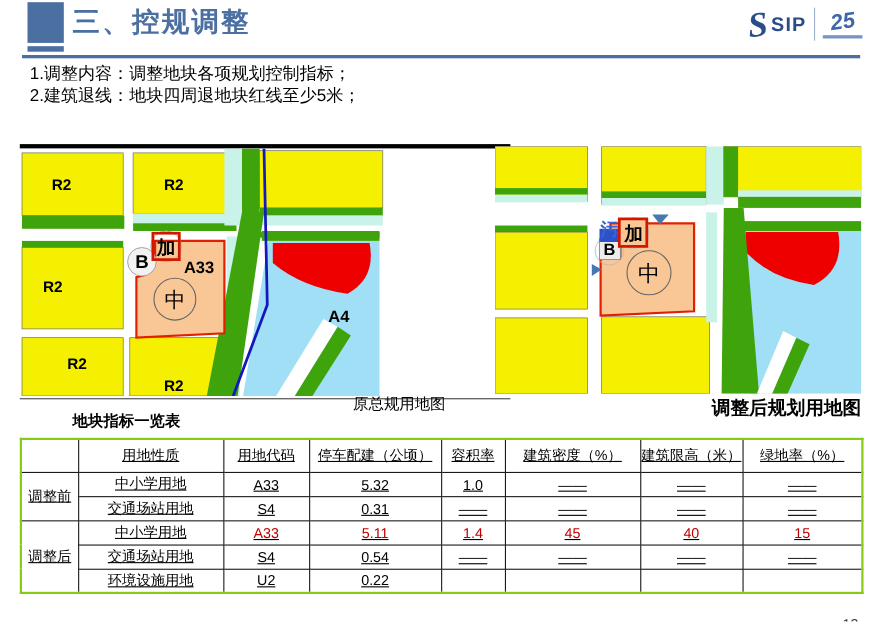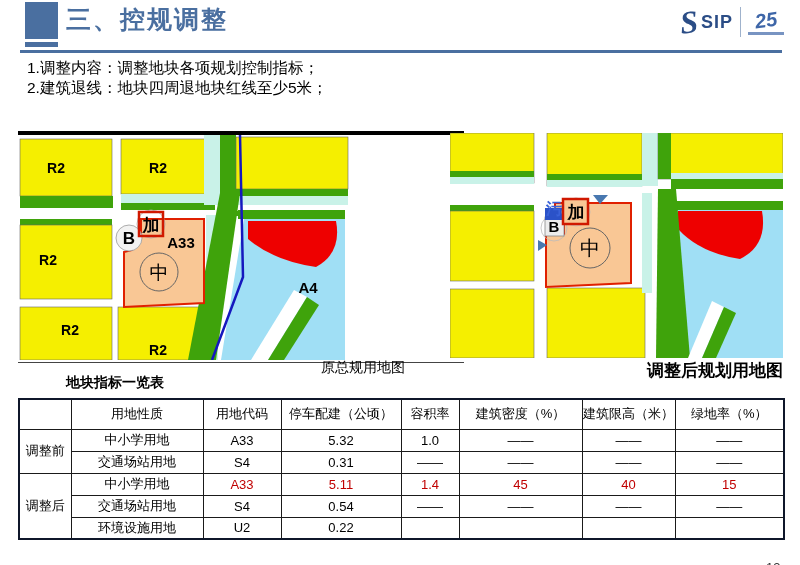--- a/index.html
+++ b/index.html
@@ -25,21 +25,21 @@
   
   .map-left-frame{position:absolute;left:18px;top:131px;width:446px;height:227px;
                   border-top:4px solid #000000;border-bottom:1px solid #444;}
   .map-right-wrap{position:absolute;left:450px;top:133px;width:333px;height:225px;}
   svg text{font-family:"Liberation Sans","DejaVu Sans",sans-serif;}
   .cap-left{position:absolute;left:165px;top:359px;width:240px;text-align:right;font-size:14px;font-weight:normal;}
   .cap-right{position:absolute;right:17px;top:359px;font-size:17px;font-weight:bold;}
   
   .tbl-title{position:absolute;left:26px;top:374px;font-size:14px;font-weight:bold;margin-left:40px;}
   table.idx{position:absolute;left:18px;top:398px;width:765px;border-collapse:collapse;
-            table-layout:fixed;border:2px solid #0f172a;}
+            table-layout:fixed;border:2px solid #84cc16;text-decoration:underline;}
   table.idx th,table.idx td{border:1px solid #1a1a1a;text-align:center;vertical-align:middle;
             font-size:13px;font-weight:normal;padding:0;overflow:hidden;white-space:nowrap;}
   table.idx thead tr{height:30px;}
   table.idx tbody tr{height:22px;}
   td.red{color:#C00000;font-weight:bold;}
   .page-num{position:absolute;left:766px;top:560px;font-size:13px;color:#333;}
 </style>
 </head>
 <body>
 

